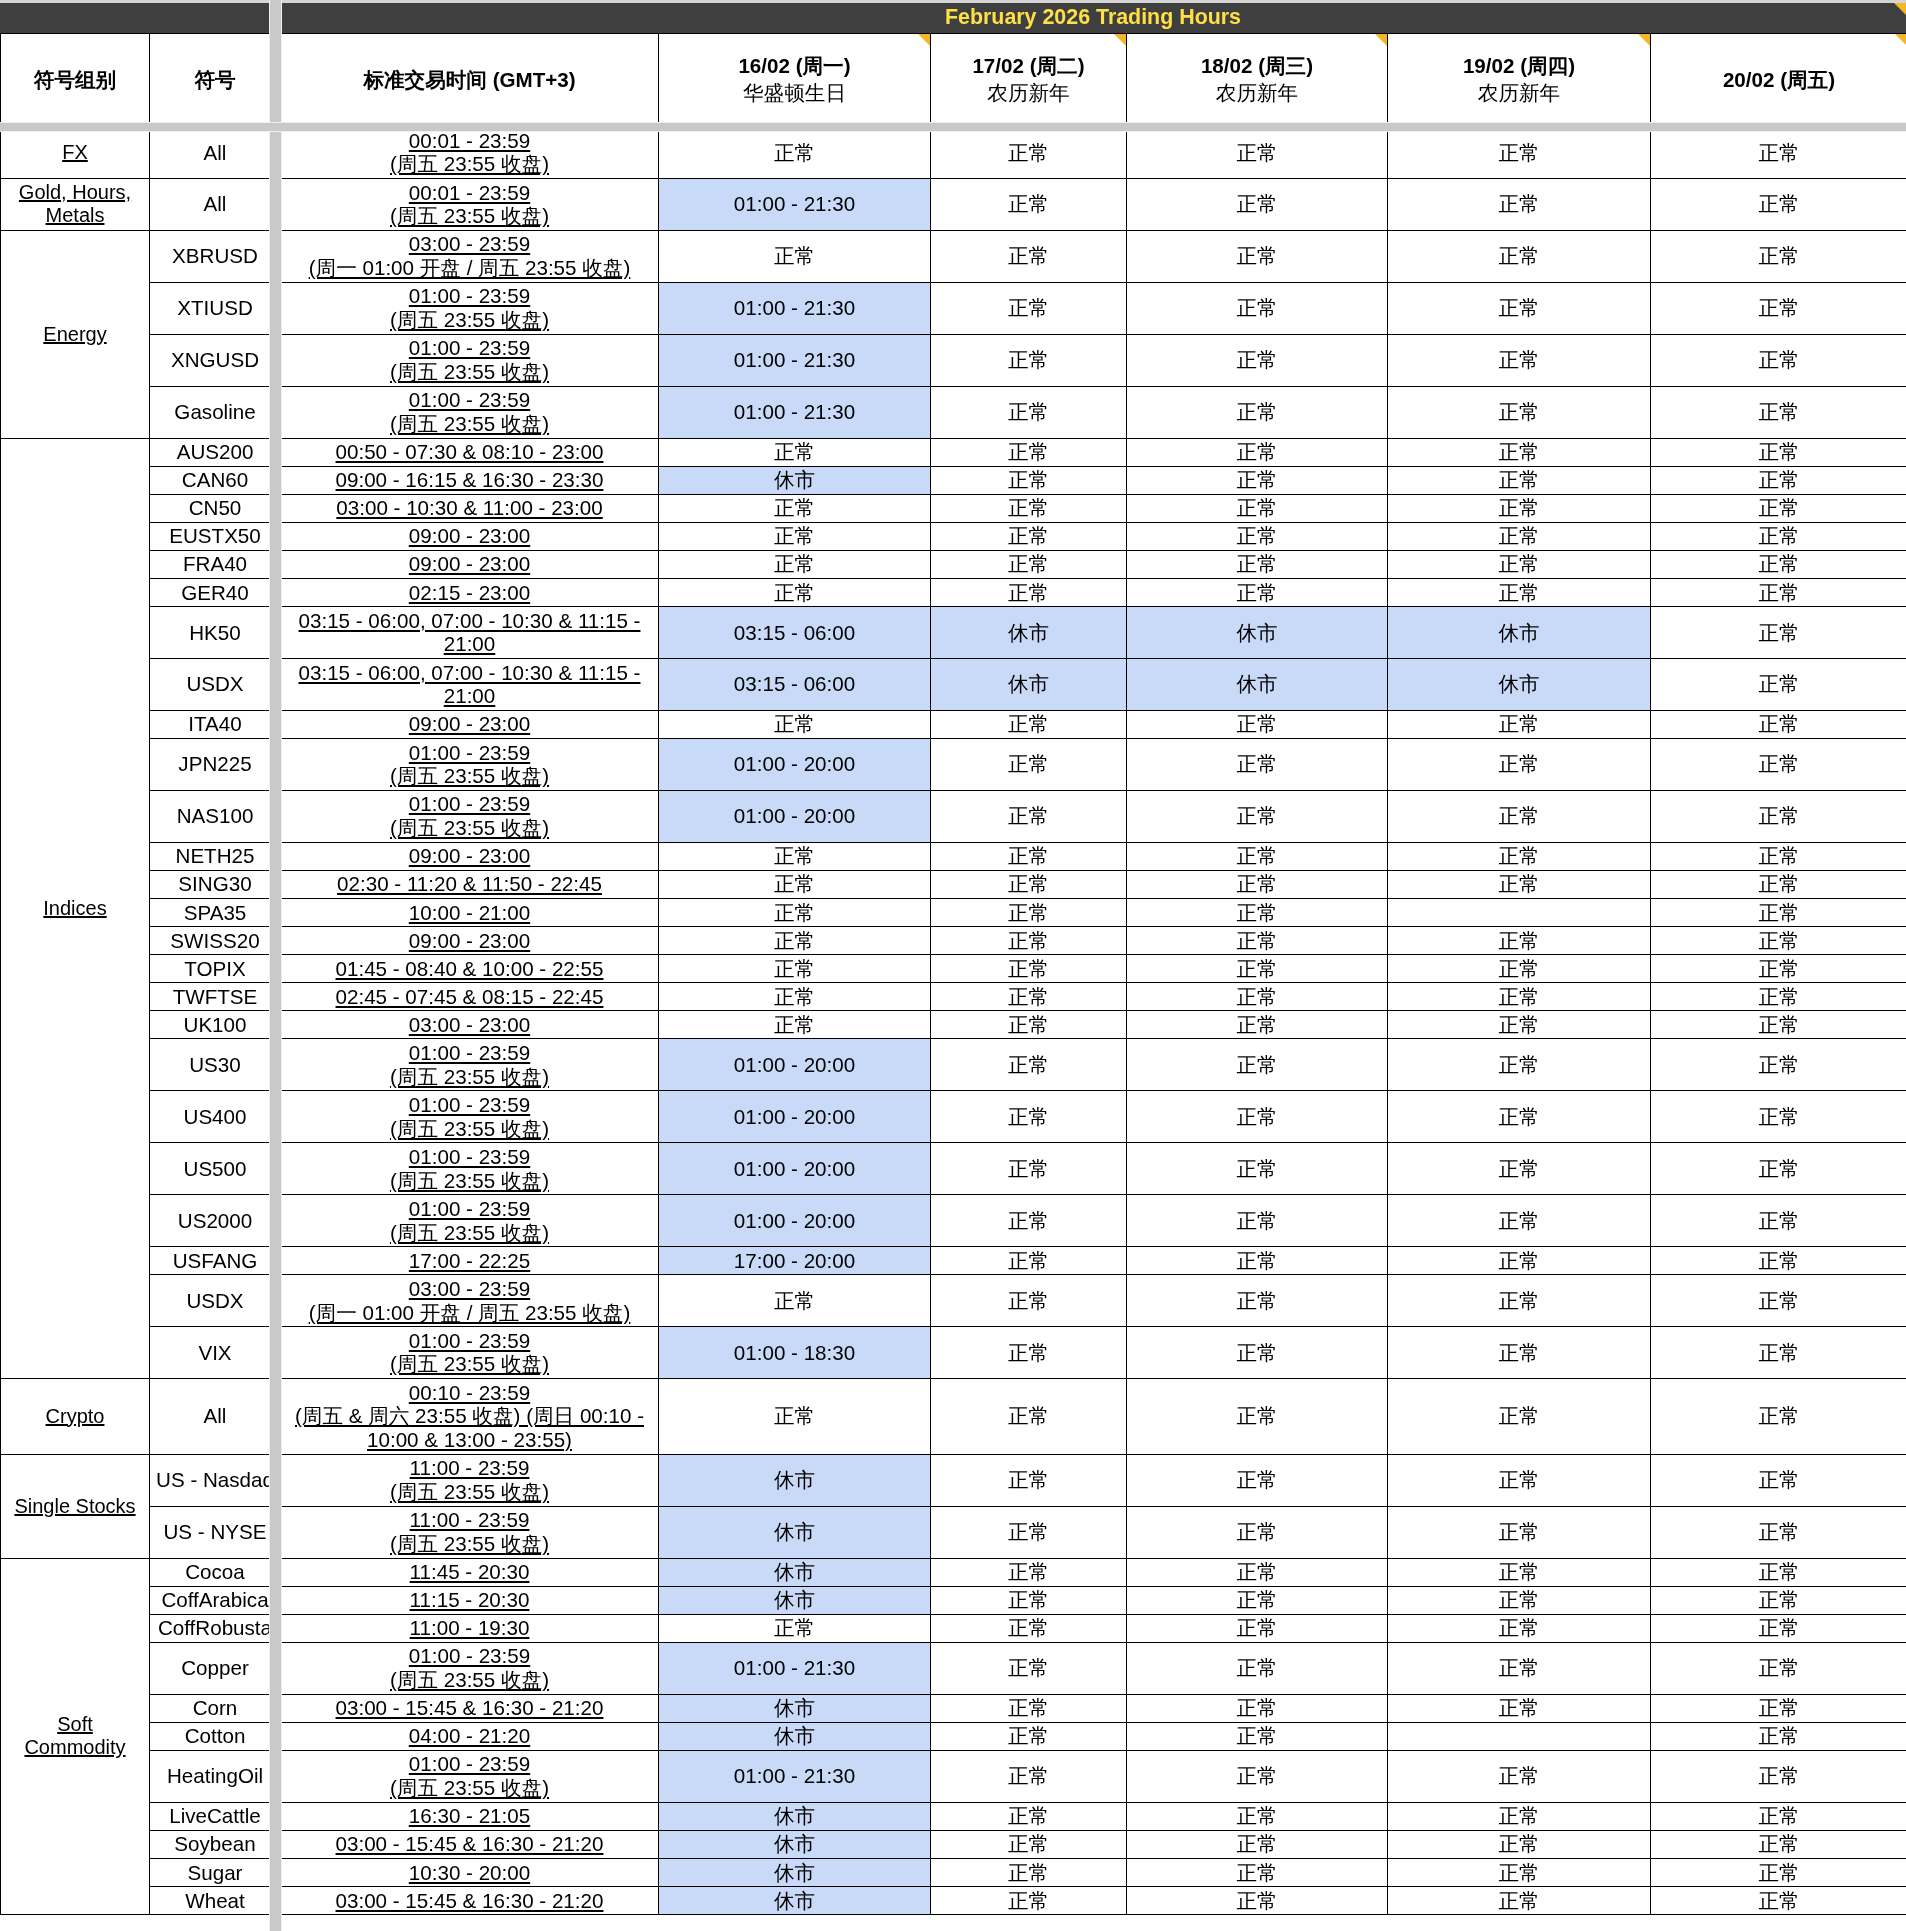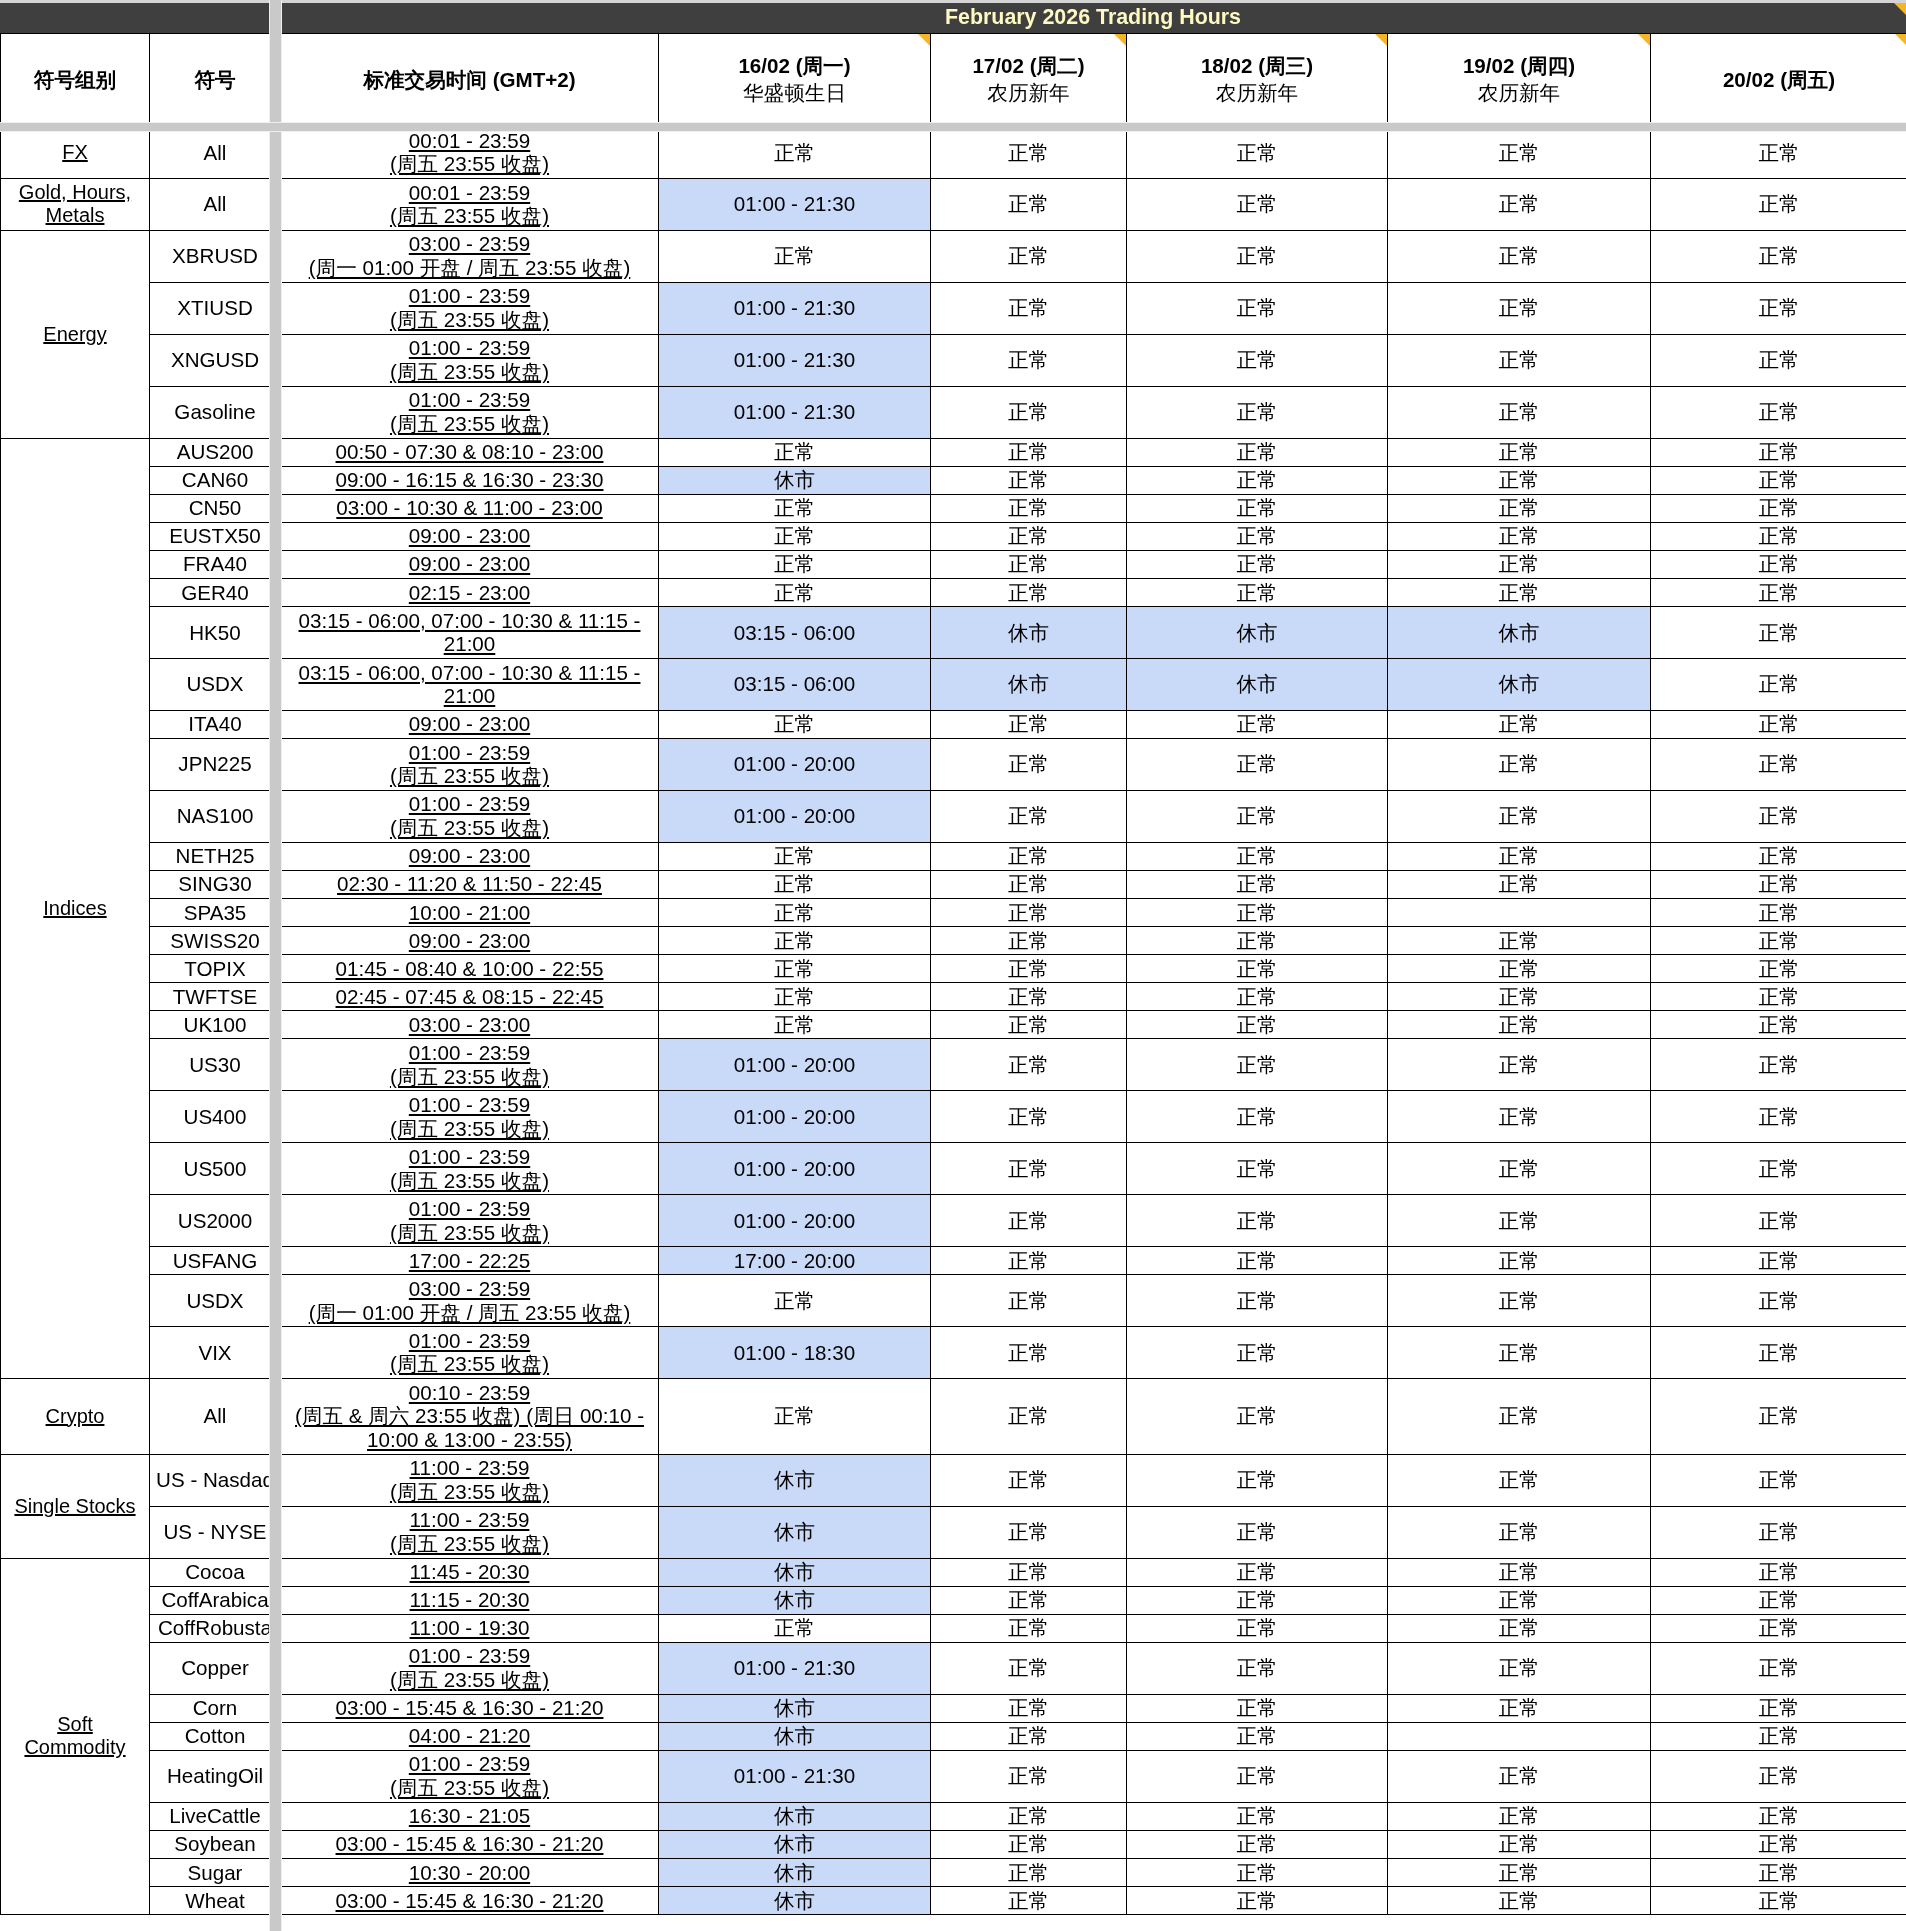--- a/index.html
+++ b/index.html
@@ -6,21 +6,21 @@
   .sheet{
     position:relative;width:1906px;height:1931px;overflow:hidden;
     font-family:"Liberation Sans","DejaVu Sans",sans-serif;background:#ffffff;color:#000;
   }
   .topstrip{position:absolute;top:0;left:0;width:1906px;height:2.5px;background:#d4d4d4;}
   .titlebar{
     position:absolute;top:2.5px;left:0;width:1906px;height:30px;
     background:#3f3f3f;display:flex;align-items:center;
   }
   .titlebar .spacer{width:280px;height:100%;}
-  .title-text{flex:1;text-align:center;color:#fef9c3;font-weight:bold;font-size:21.4px;}
+  .title-text{flex:1;text-align:center;color:#fde047;font-weight:bold;font-size:21.4px;}
   .corner-note{
     position:absolute;top:0;right:0;width:0;height:0;
     border-top:12.3px solid #f5b626;border-left:12.3px solid transparent;
   }
   table.grid{
     position:absolute;top:33px;left:0;width:1906px;
     border-collapse:collapse;table-layout:fixed;
   }
   .grid th,.grid td{border:1.6px solid #000;}
   .grid thead th{
@@ -64,21 +64,21 @@
       <col style="width:272px">
         <col style="width:196px">
         <col style="width:261px">
       <col style="width:263px">
         <col style="width:257px">
     </colgroup>
     <thead>
       <tr id="header-row">
         <th>符号组别</th>
         <th>符号</th>
-        <th>标准交易时间 (GMT+2)</th>
+        <th>标准交易时间 (GMT+3)</th>
       <th class="day-th">
             <div>16/02 (周一)</div>
             <div class="holiday">华盛顿生日</div>
             <span class="corner-note"></span>
           </th>
           <th class="day-th">
             <div>17/02 (周二)</div>
             <div class="holiday">农历新年</div>
             <span class="corner-note"></span>
           </th>

